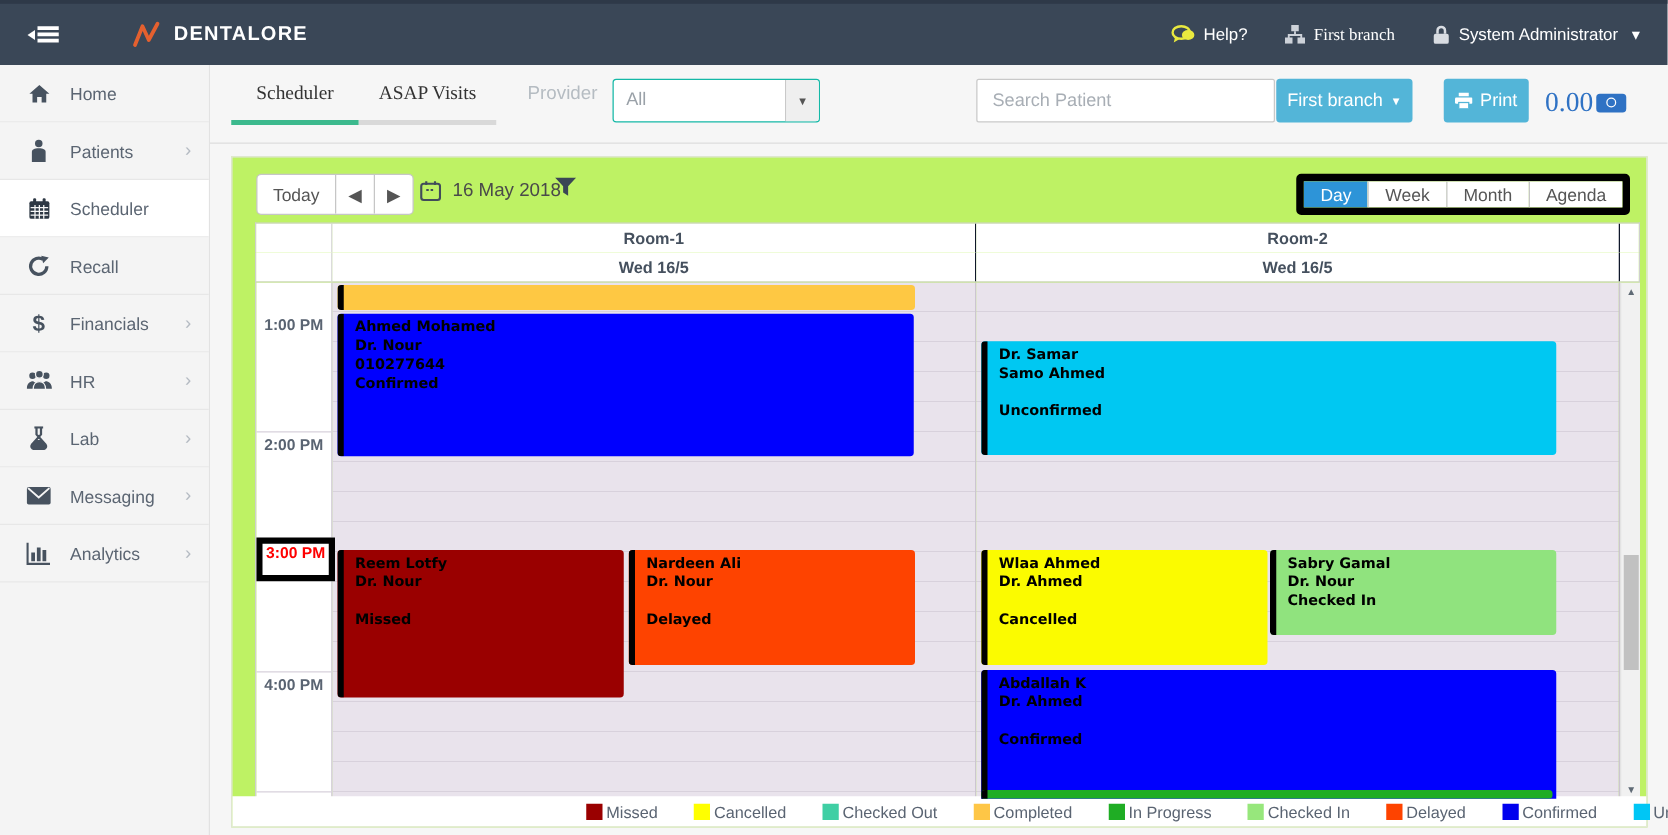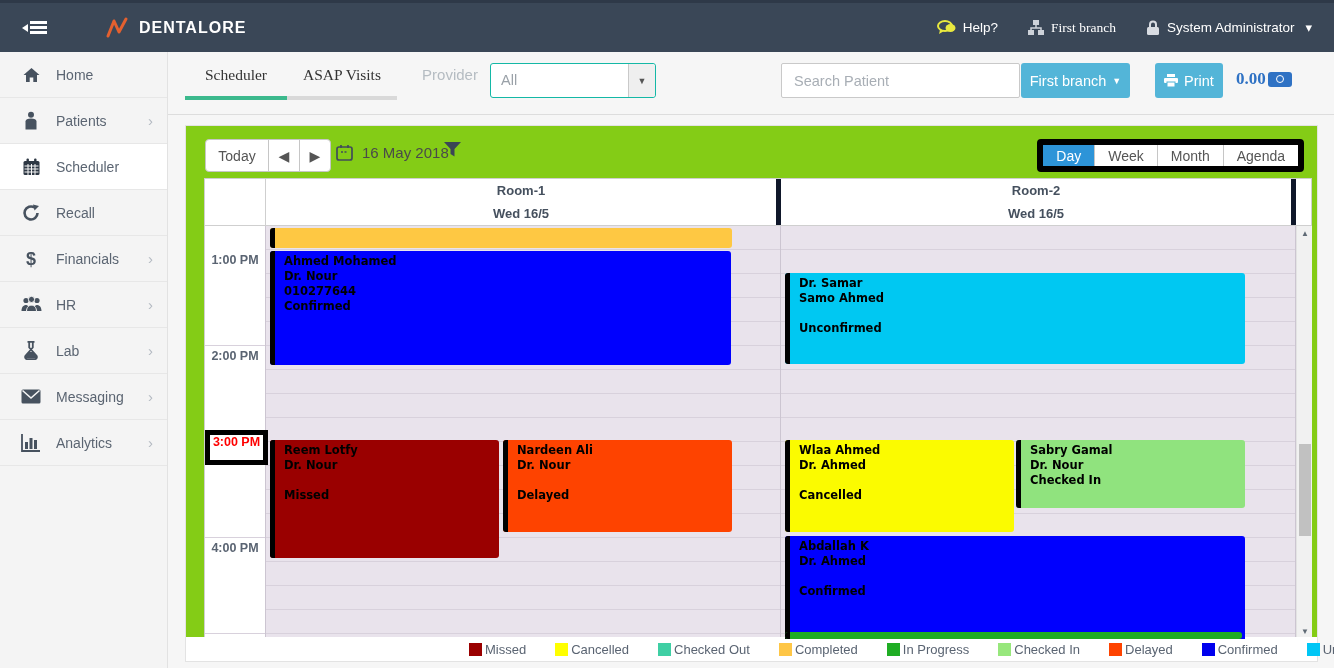--- a/index.html
+++ b/index.html
@@ -34,44 +34,44 @@
   .tab-asap { left:119px; width:110px; border-bottom:4px solid #d9d9d9; }
   .tab-provider { left:247px; width:70px; font-family:"Liberation Sans",sans-serif; font-weight:normal; color:#b5bcc2; font-size:15px; }
   .all-select { position:absolute; left:322px; top:11px; width:166px; height:35px; background:#fff; border:1px solid #14b8a6; border-radius:3px; display:flex; cursor:pointer; }
   .all-select .val { flex:1; padding:8px 10px; font-size:14.5px; color:#9aa1a8; }
   .all-select .dd { width:27px; background:#efefef; border-left:1px solid #c9c9c9; border-radius:0 3px 3px 0; display:flex; align-items:center; justify-content:center; color:#555; font-size:9px; }
   .search-input { position:absolute; left:613px; top:11px; width:239px; height:35px; border:1px solid #c9c9c9; border-radius:2px; padding:0 12px; font-size:14.5px; color:#444; font-family:"Liberation Sans",sans-serif; }
   .search-input::placeholder { color:#a8aeb5; }
   .btn-blue { position:absolute; top:11px; height:35px; background:#53b5d8; color:#fff; border:none; border-radius:3px; font-size:14.5px; display:flex; align-items:center; justify-content:center; gap:6px; cursor:pointer; font-family:"Liberation Sans",sans-serif; }
   .btn-branch { left:853px; width:109px; }
   .btn-print { left:987px; width:68px; }
-  .balance { position:absolute; left:1068px; top:17px; display:flex; align-items:center; gap:2px; color:#2f72c4; font-weight:bold; font-size:17px; }
+  .balance { position:absolute; left:1068px; top:17px; display:flex; align-items:center; gap:2px; color:#2f72c4; font-weight:normal; font-size:22px; }
   .money-icon { width:24px; height:15px; background:#2f72c4; border-radius:3px; display:flex; align-items:center; justify-content:center; }
   .money-icon i { display:block; width:8px; height:8px; border:1.5px solid #fff; border-radius:50%; }
 
   
-  .panel { position:absolute; left:17px; top:73px; width:1133px; height:537px; background:#84cc16; border:1px solid #e3e3e3; }
+  .panel { position:absolute; left:17px; top:73px; width:1133px; height:537px; background:#bef264; border:1px solid #e3e3e3; }
   .cal-toolbar { position:absolute; left:0; top:0; width:100%; height:52px; }
   .nav-group { position:absolute; left:19px; top:13px; display:flex; height:33px; border:1px solid #c6c6c6; border-radius:4px; overflow:hidden; background:#fff; }
   .nav-group > div { display:flex; align-items:center; justify-content:center; color:#555; font-size:14px; cursor:pointer; }
   .nav-today { width:62px; }
   .nav-prev,.nav-next { width:31px; border-left:1px solid #c6c6c6; font-size:10px; color:#3b4655; }
   .cal-date { position:absolute; left:150px; top:18px; display:flex; align-items:center; gap:9px; color:#4a4a4a; font-size:15px; }
   .funnel { position:absolute; left:258px; top:16px; cursor:pointer; }
   .view-group { position:absolute; right:13px; top:13px; display:flex; height:33px; border:6px solid #000000; border-radius:4px; overflow:hidden; }
   .view-btn { display:flex; align-items:center; justify-content:center; padding:0 13px; font-size:14px; color:#555; background:#fff; border-left:1px solid #c6c6c6; cursor:pointer; }
   .view-btn:first-child { border-left:none; }
   .view-btn.active { background:#2d94d8; color:#fff; }
 
   
   .grid { position:absolute; left:18px; top:52px; width:1108px; }
   .grid-head-row { display:flex; height:24px; border:1px solid #cfcfcf; border-bottom:none; }
   .grid-head-row.second { border-top:none; border-bottom:1px solid #cfcfcf; }
   .gh-gutter { width:61px; border-right:1px solid #cfcfcf; background:#fff; }
-  .gh-col { width:515px; border-right:5px solid #0f172a; display:flex; align-items:center; justify-content:center; font-size:13px; font-weight:bold; color:#45505e; background:#fff; }
+  .gh-col { width:515px; border-right:1px solid #0f172a; display:flex; align-items:center; justify-content:center; font-size:13px; font-weight:bold; color:#45505e; background:#fff; }
   .gh-pad { flex:1; background:#fff; }
   .grid-body { position:relative; height:413px; border-left:1px solid #cfcfcf; overflow:hidden; }
   .gutter-col { position:absolute; left:0; top:0; width:61px; height:100%; background:#fff; border-right:1px solid #ccc5d1; }
   .hour-cell { height:96px; border-bottom:1px solid #d8d1dc; text-align:center; padding-top:3px; font-size:12.5px; font-weight:bold; color:#5a6472; }
   .room-col { position:absolute; top:0; height:100%; width:515px; background:repeating-linear-gradient(to bottom,#e9e3ec 0 23px,#d8d1dc 23px 24px); border-right:1px solid #ccc5d1; }
   .time-highlight { position:absolute; left:0; width:63px; height:35px; border:5px solid #000; background:#fff; display:flex; align-items:flex-start; justify-content:center; font-size:12.5px; font-weight:bold; color:#fe0000; z-index:5; }
   .appt { position:absolute; border-radius:3px; padding:3px 6px 3px 14px; overflow:hidden; cursor:pointer; z-index:3; }
   .appt::before { content:""; position:absolute; left:0; top:0; bottom:0; width:5px; background:#000; }
   .appt .ln { font-family:"DejaVu Sans",sans-serif; font-weight:bold; font-size:11.5px; color:#000; line-height:15px; white-space:nowrap; }
   .vscroll { position:absolute; right:0; top:0; width:16px; height:413px; background:#f1f1f1; border-left:1px solid #e3e3e3; }

